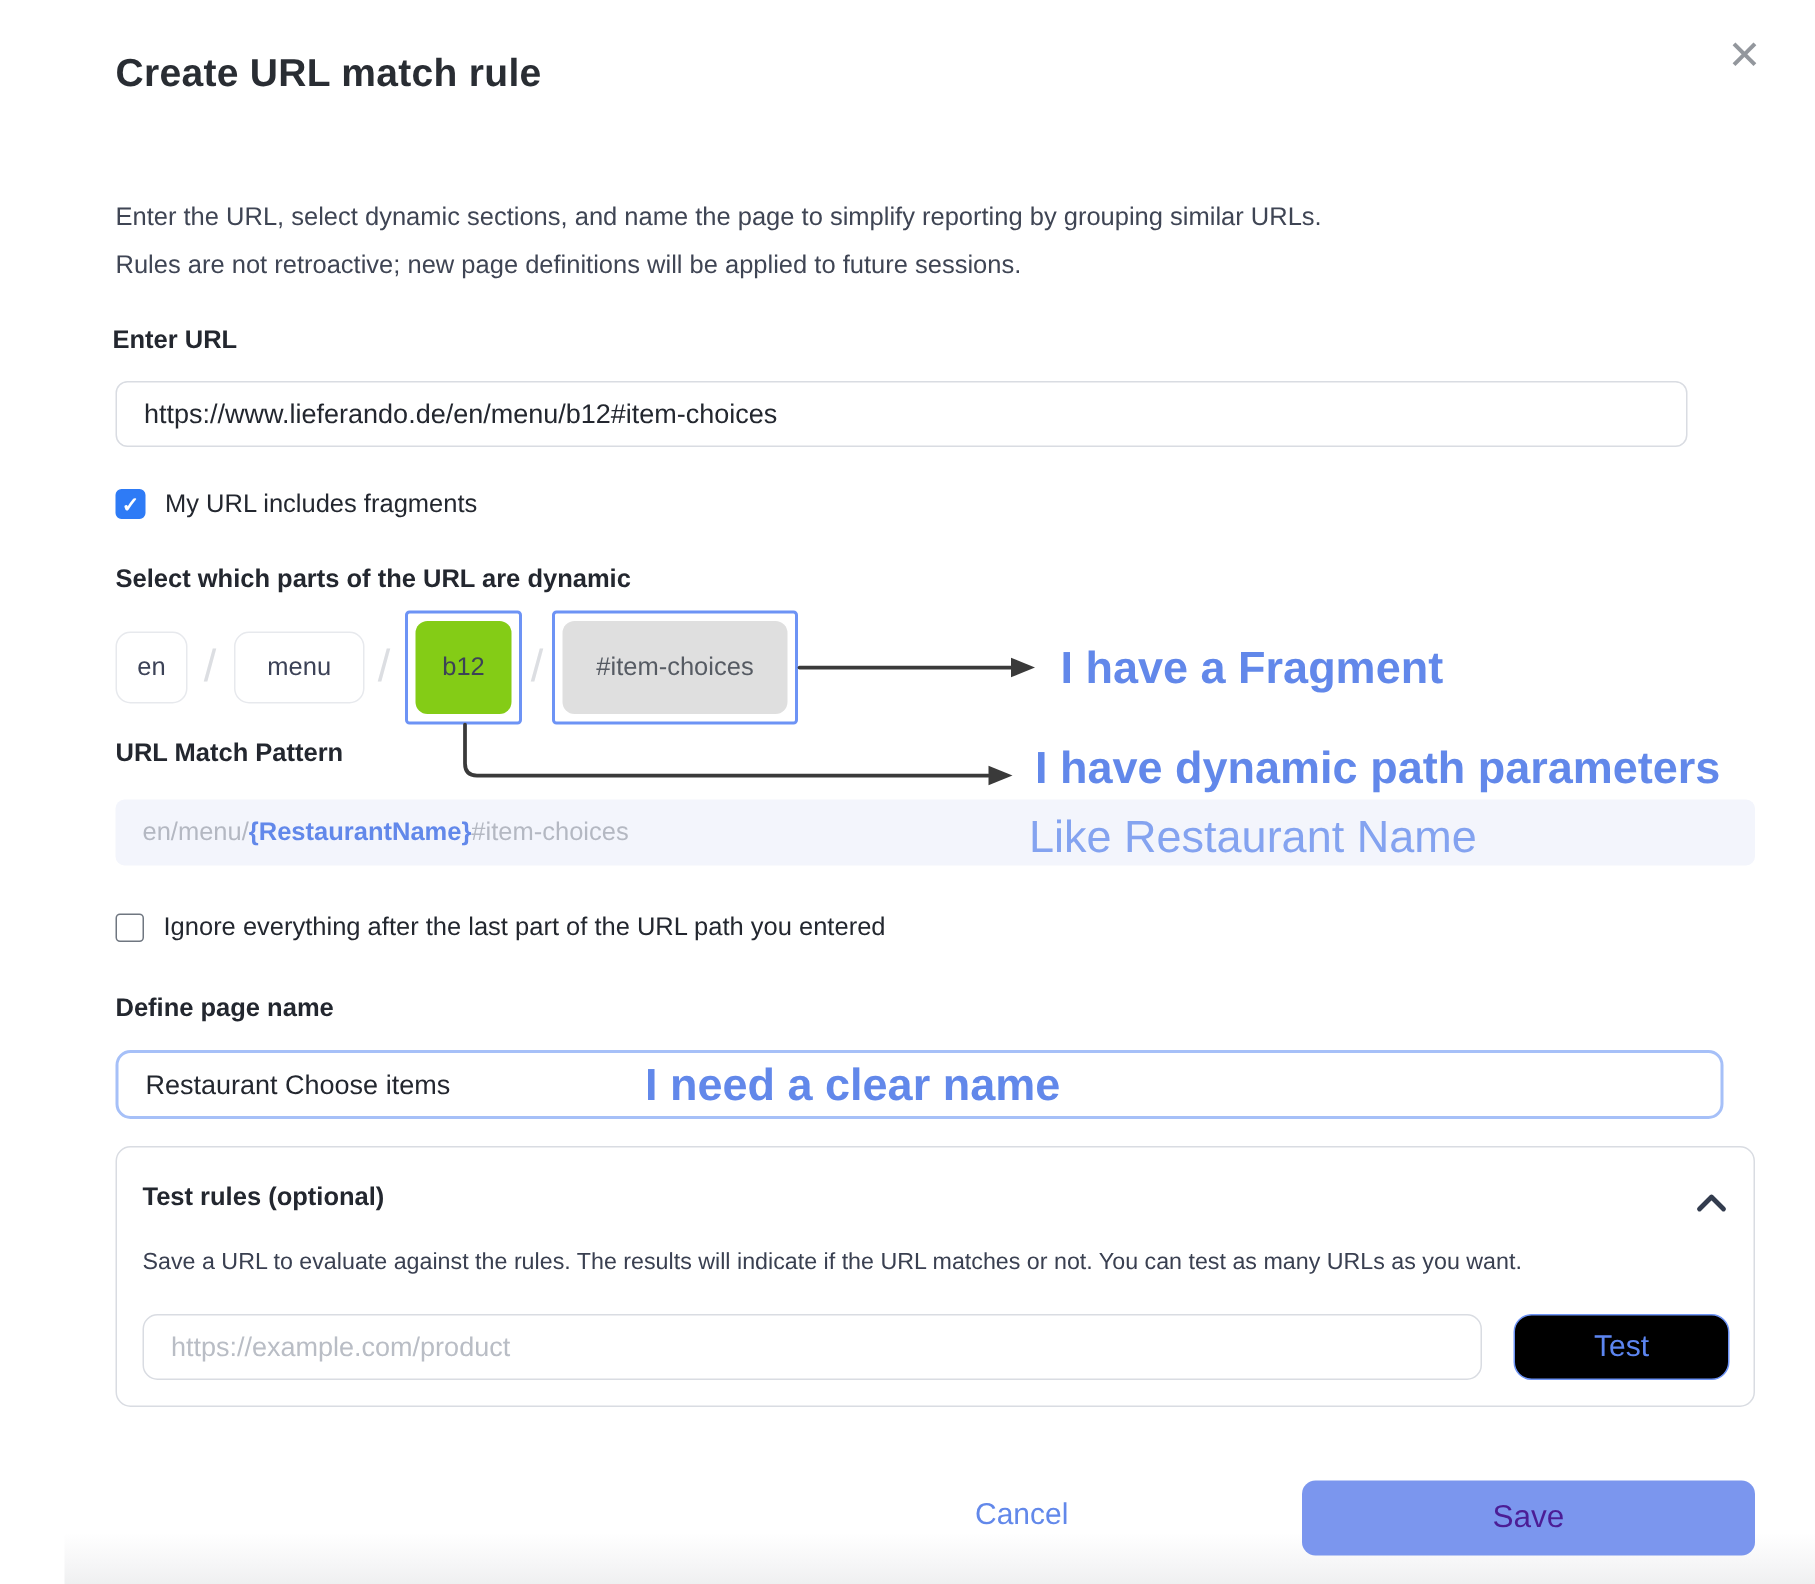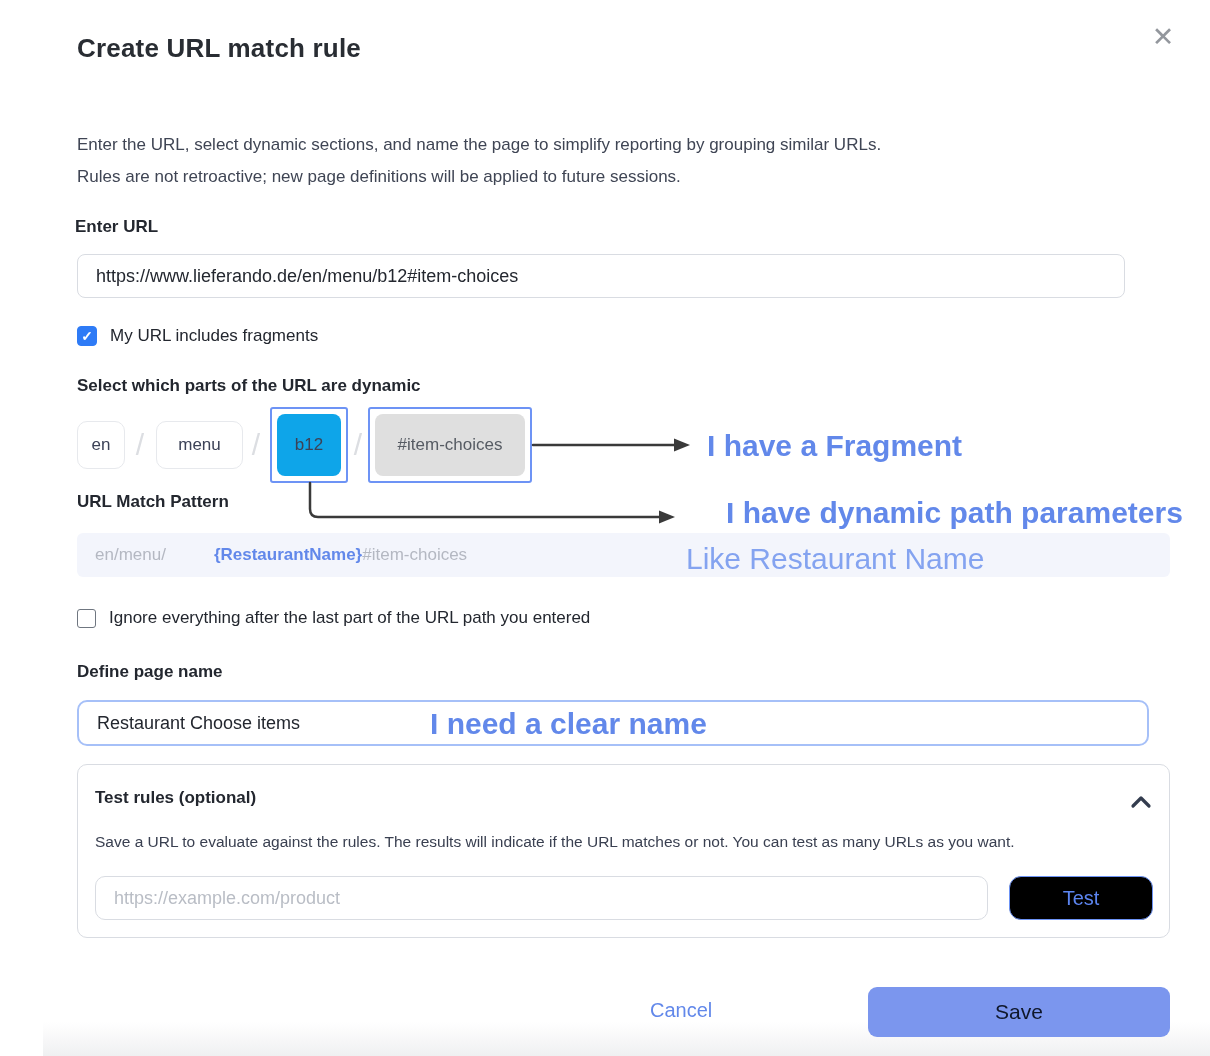--- a/index.html
+++ b/index.html
@@ -24,37 +24,37 @@
   .cb.checked { background:#2e7bf6; border:1px solid #2e7bf6; }
   .cb.checked .tick { color:#ffffff; font-size:14px; font-weight:bold; line-height:1; }
   .cb.unchecked { background:#ffffff; border:1.5px solid #6f7680; border-radius:3px; width:19px; height:19px; }
   .cb-label { font-size:17px; color:#23272f; }
 
   .chip { border:1.5px solid #e7e9ed; border-radius:10px; background:#fff; display:flex; align-items:center; justify-content:center;
           font-size:17px; color:#3c4257; cursor:pointer; }
   .sep { width:16px; text-align:center; font-size:30px; font-weight:300; color:#dcdee2; line-height:48px; }
   .sel-rect { border:2px solid #6d93f5; border-radius:3px; padding:5px; display:flex; cursor:pointer; }
   .sel-inner { flex:1; border-radius:8px; display:flex; align-items:center; justify-content:center; font-size:17px; }
-  .sel-inner.dynamic { background:#0ea5e9; color:#3c4257; }
+  .sel-inner.dynamic { background:#84cc16; color:#3c4257; }
   .sel-inner.fragment { background:#dfdfdf; color:#565b63; }
 
   .pattern-box { left:77px; top:533px; width:1093px; height:44px; background:#f3f5fc; border-radius:6px;
                  line-height:44px; padding-left:18px; font-size:17px; color:#b4b8c2; white-space:nowrap; }
-  .pattern-box .token { color:#6288ea; font-weight:bold;margin-left:48px; }
+  .pattern-box .token { color:#6288ea; font-weight:bold; }
 
   .annot { color:#6288ea; font-weight:bold; font-size:30px; white-space:nowrap; }
   .annot.light { color:#84a3f0; font-weight:normal; }
 
   .test-card { left:77px; top:764px; width:1093px; height:174px; border:1px solid #d9dce2; border-radius:10px; background:#fff; }
 
   .link-btn { background:none; border:none; color:#6288ea; font-size:20px; font-family:"Liberation Sans", sans-serif; cursor:pointer; }
   .test-btn { left:1009px; top:876px; width:144px; height:44px; border:1.5px solid #6d93f5; border-radius:12px; background:#000000;
               color:#5c85f0; font-size:20px; font-family:"Liberation Sans", sans-serif; cursor:pointer; }
   .save-btn { left:868px; top:987px; width:302px; height:50px; background:#7b96ee; border:none; border-radius:9px;
-              color:#0f172a; font-size:21px; font-family:"Liberation Sans", sans-serif; cursor:pointer; }
+              color:#4c1d95; font-size:21px; font-family:"Liberation Sans", sans-serif; cursor:pointer; }
 
   .bottom-strip { left:43px; top:1022px; width:1167px; height:34px;
                   background:linear-gradient(to bottom, #ffffff 0%, #f6f6f7 60%, #eff0f1 100%); z-index:0; }
   .fg { z-index:2; }
   svg.overlay { pointer-events:none; }
 </style>
 </head>
 <body>
 
 <div class="abs bottom-strip"></div>
@@ -92,21 +92,21 @@
 </div>
 
 <svg class="abs overlay" style="left:260px; top:400px;" width="440" height="140" viewBox="0 0 440 140">
   <path d="M 273 45 H 414" fill="none" stroke="#3a3a3a" stroke-width="2.5" stroke-linecap="round"></path>
   <polygon points="414,38.5 430,45 414,51.5" fill="#3a3a3a"></polygon>
   <path d="M 50 83 L 50 109 Q 50 117 58 117 L 399 117" fill="none" stroke="#3a3a3a" stroke-width="2.5" stroke-linecap="round"></path>
   <polygon points="399,110.5 415,117 399,123.5" fill="#3a3a3a"></polygon>
 </svg>
 
 <div class="abs annot fg" style="left:707px; top:429px;">I have a Fragment</div>
-<div class="abs annot fg" style="left:690px; top:496px;margin-left:36px;">I have dynamic path parameters</div>
+<div class="abs annot fg" style="left:690px; top:496px;">I have dynamic path parameters</div>
 
 <div class="abs field-label" style="left:77px; top:492px;">URL Match Pattern</div>
 <div class="abs pattern-box"><span>en/menu/</span><span class="token">{RestaurantName}</span><span>#item-choices</span></div>
 <div class="abs annot light fg" style="left:686px; top:542px;">Like Restaurant Name</div>
 
 <div class="abs cb-row" style="left:77px; top:608px;">
   <div class="cb unchecked"></div>
   <span class="cb-label">Ignore everything after the last part of the URL path you entered</span>
 </div>
 

